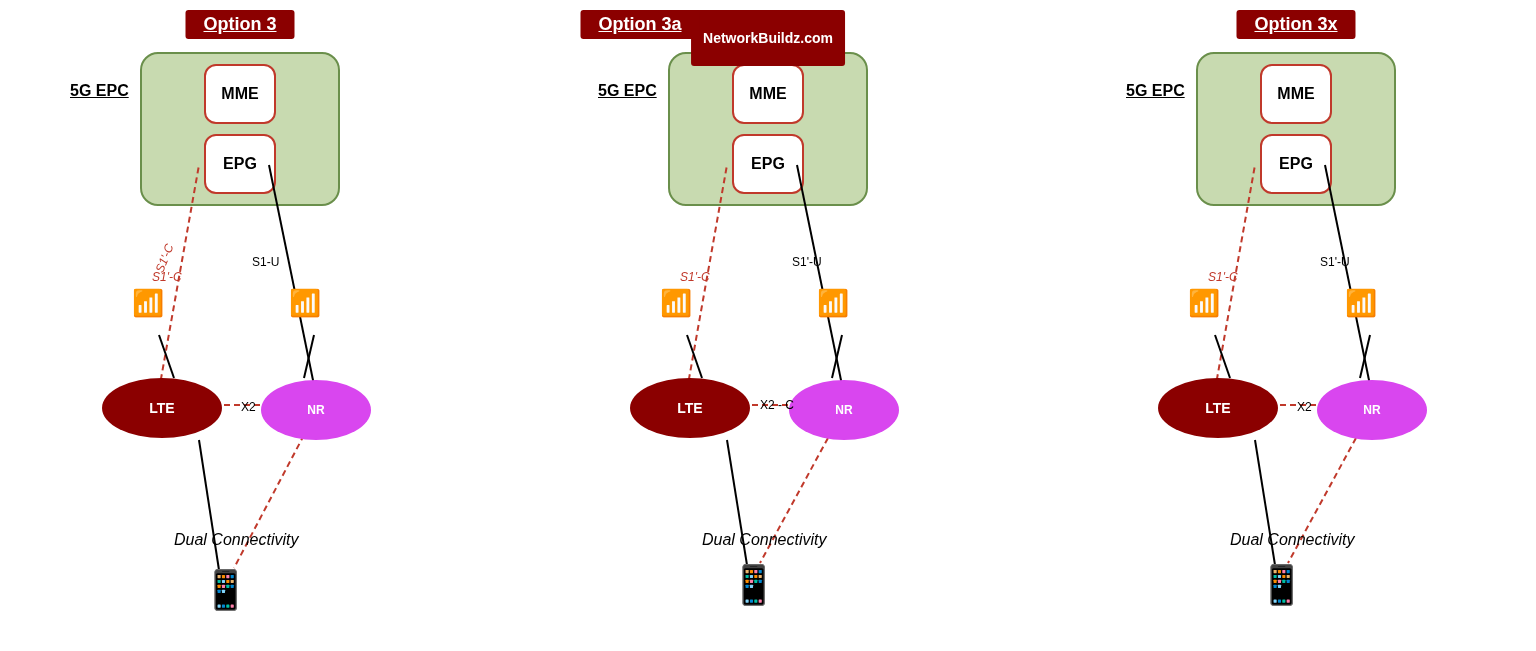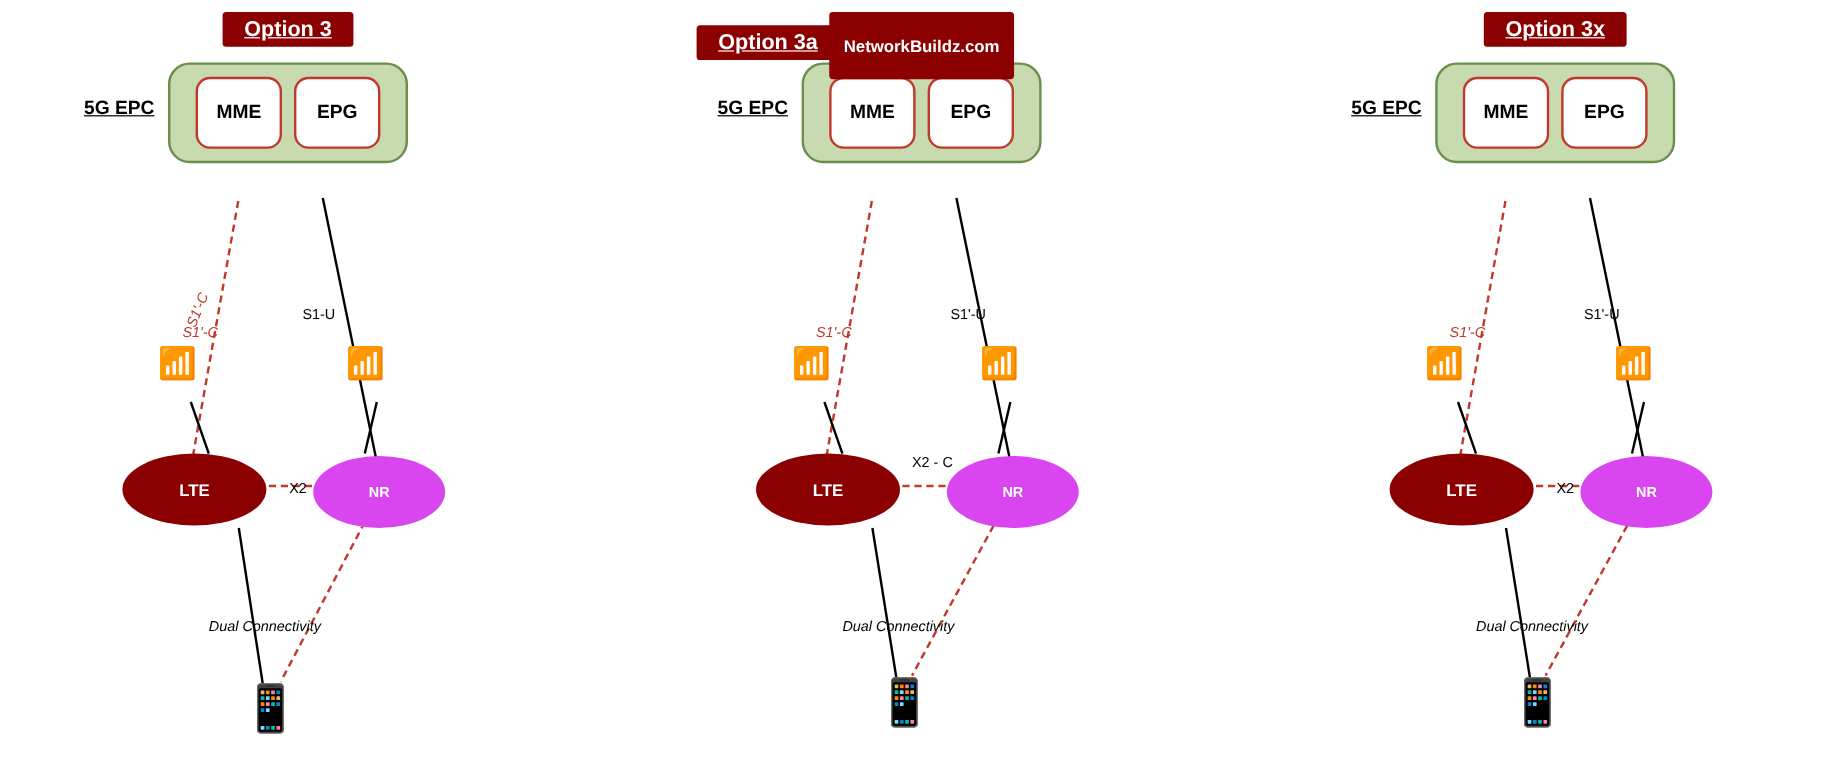--- a/index.html
+++ b/index.html
@@ -83,21 +83,21 @@
       white-space: nowrap;
       text-decoration: underline;
     }
 
     .epc-box {
       background: #c8dab0;
       border: 2.5px solid #6a8f4b;
       border-radius: 18px;
       padding: 10px 12px;
       display: flex;
-      flex-direction: row;
+      flex-direction: column;
       gap: 10px;
       justify-content: center;
       align-items: center;
     }
 
     .epc-node {
       background: #fff;
       border: 2px solid #c0392b;
       border-radius: 12px;
       width: 72px;
@@ -175,23 +175,24 @@
 
     .line-label-red {
       position: absolute;
       font-size: 12px;
       color: #c0392b;
       font-style: italic;
     }
 
     .dual-label {
       position: absolute;
-      font-size: 12px;
+      font-size: 16px;
       color: #000;
       font-style: italic;
+      margin-top: 16px;
     }
   </style>
 </head>
 <body>
 
 <div class="diagram-container">
 
   <div class="diagram-panel">
     <div class="option-title">Option 3</div>
 
@@ -232,21 +233,21 @@
     <div class="line-label" style="left:268px; top:245px;">S1-U</div>
     <div class="line-label" style="left:257px; top:390px;">X2</div>
     <div class="dual-label" style="left:190px; top:505px;">Dual Connectivity</div>
 
     <div class="phone-icon" style="left:218px; top:558px;">📱</div>
   </div>
 
   <div class="diagram-panel">
 
     <div class="network-buildz-badge" style="left:50%;transform:translateX(-50%);top:0px;">NetworkBuildz.com</div>
-    <div class="option-title" style="left:25%;transform:translateX(-50%);margin-top:11px;">Option 3a</div>
+    <div class="option-title" style="left:25%;transform:translateX(-50%);">Option 3a</div>
 
     <div class="epc-container">
       <span class="epc-label">5G EPC</span>
       <div class="epc-box">
         <div class="epc-node">MME</div>
         <div class="epc-node">EPG</div>
       </div>
     </div>
 
     <svg class="svg-canvas" viewBox="0 0 512 631">
@@ -267,21 +268,21 @@
 
     <div class="wifi-icon" style="left:148px; top:280px;">📶</div>
     <div class="wifi-icon" style="left:305px; top:280px;">📶</div>
 
     <div class="ellipse-lte" style="left:118px; top:368px;">LTE</div>
 
     <div class="ellipse-nr" style="left:277px; top:370px;">NR</div>
 
     <div class="line-label-red" style="left:168px; top:260px;">S1'-C</div>
     <div class="line-label" style="left:280px; top:245px;">S1'-U</div>
-    <div class="line-label" style="left:248px; top:368px;">X2 - C</div>
+    <div class="line-label" style="left:248px; top:388px;">X2 - C</div>
     <div class="dual-label" style="left:190px; top:505px;">Dual Connectivity</div>
 
     <div class="phone-icon" style="left:218px; top:553px;">📱</div>
   </div>
 
   <div class="diagram-panel">
     <div class="option-title">Option 3x</div>
 
     <div class="epc-container">
       <span class="epc-label">5G EPC</span>

